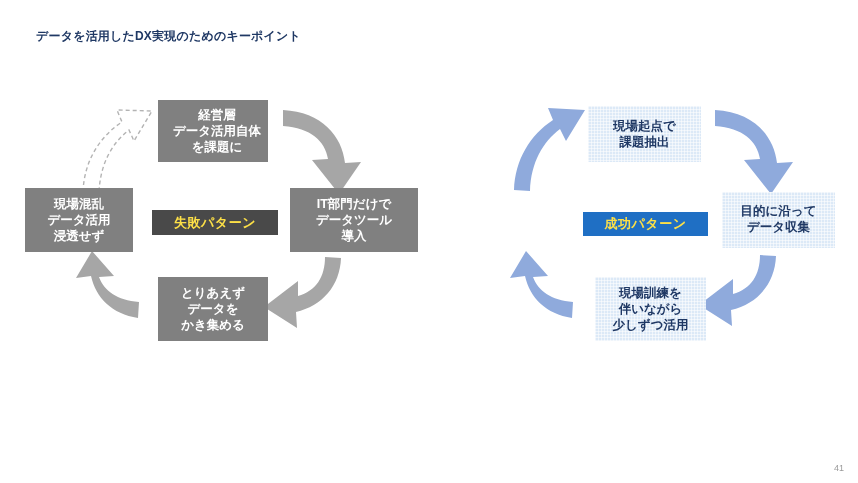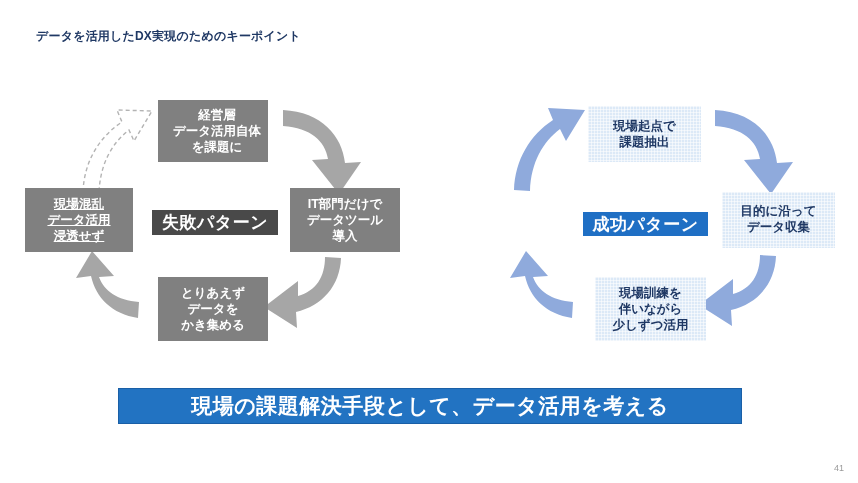--- a/index.html
+++ b/index.html
@@ -57,22 +57,22 @@
   }
 
   
   .center-label {
     position: absolute;
     box-sizing: border-box;
     display: flex;
     align-items: center;
     justify-content: center;
     font-weight: bold;
-    font-size: 17px;
-    color: #ffffff;
+    font-size: 13px;
+    color: #fde047;
     letter-spacing: 0.5px;
   }
   .center-label.fail { background: #494949; }
   .center-label.success { background: #1F6FC4; }
 
   
   .arrow-layer {
     position: absolute;
     left: 0;
     top: 0;
@@ -137,29 +137,29 @@
     <g>
       <path d="M 83,192 C 84,162 99,137 122,122 L 117,110 L 152,111 L 134,141 L 129,130
                C 112,143 100,164 99,193 Z" fill="none" stroke="#B3B3B3" stroke-width="1.4" stroke-dasharray="4 3"></path>
     </g>
   </svg>
 
   <div class="node gray" style="left:158px; top:100px; width:110px; height:62px;padding-left:8px;">経営層
 データ活用自体
 を課題に</div>
 
-  <div class="node gray" style="left:290px; top:188px; width:110px; height:64px;">IT部門だけで
+  <div class="node gray" style="left:290px; top:188px; width:128px; height:64px;">IT部門だけで
 データツール
 導入</div>
 
   <div class="node gray" style="left:158px; top:277px; width:110px; height:64px;">とりあえず
 データを
 かき集める</div>
 
-  <div class="node gray" style="left:25px; top:188px; width:108px; height:64px;text-decoration:underline;">現場混乱
+  <div class="node gray" style="left:25px; top:188px; width:108px; height:64px;">現場混乱
 データ活用
 浸透せず</div>
 
   <div class="center-label fail" style="left:152px; top:210px; width:126px; height:25px;">失敗パターン</div>
 
   <svg class="arrow-layer" viewBox="0 0 858 483" xmlns="http://www.w3.org/2000/svg">
 
     <g>
       <path d="M 715,110 C 754,112 774,136 777,163 L 793,162 L 771,194 L 744,160 L 760,159
                C 757,141 743,128 715,126 Z" fill="#8FAADC"></path>
@@ -187,17 +187,16 @@
   <div class="node blue" style="left:722px; top:192px; width:113px; height:56px;font-family:Liberation Mono, monospace;">目的に沿って
 データ収集</div>
 
   <div class="node blue" style="left:595px; top:277px; width:111px; height:64px;">現場訓練を
 伴いながら
 少しずつ活用</div>
 
 
   <div class="center-label success" style="left:583px; top:212px; width:125px; height:24px;">成功パターン</div>
 
-  <div id="banner">現場の課題解決手段として、データ活用を考える</div>
 
   <div id="page-number">41</div>
 
 </div>
 
 </body></html>

